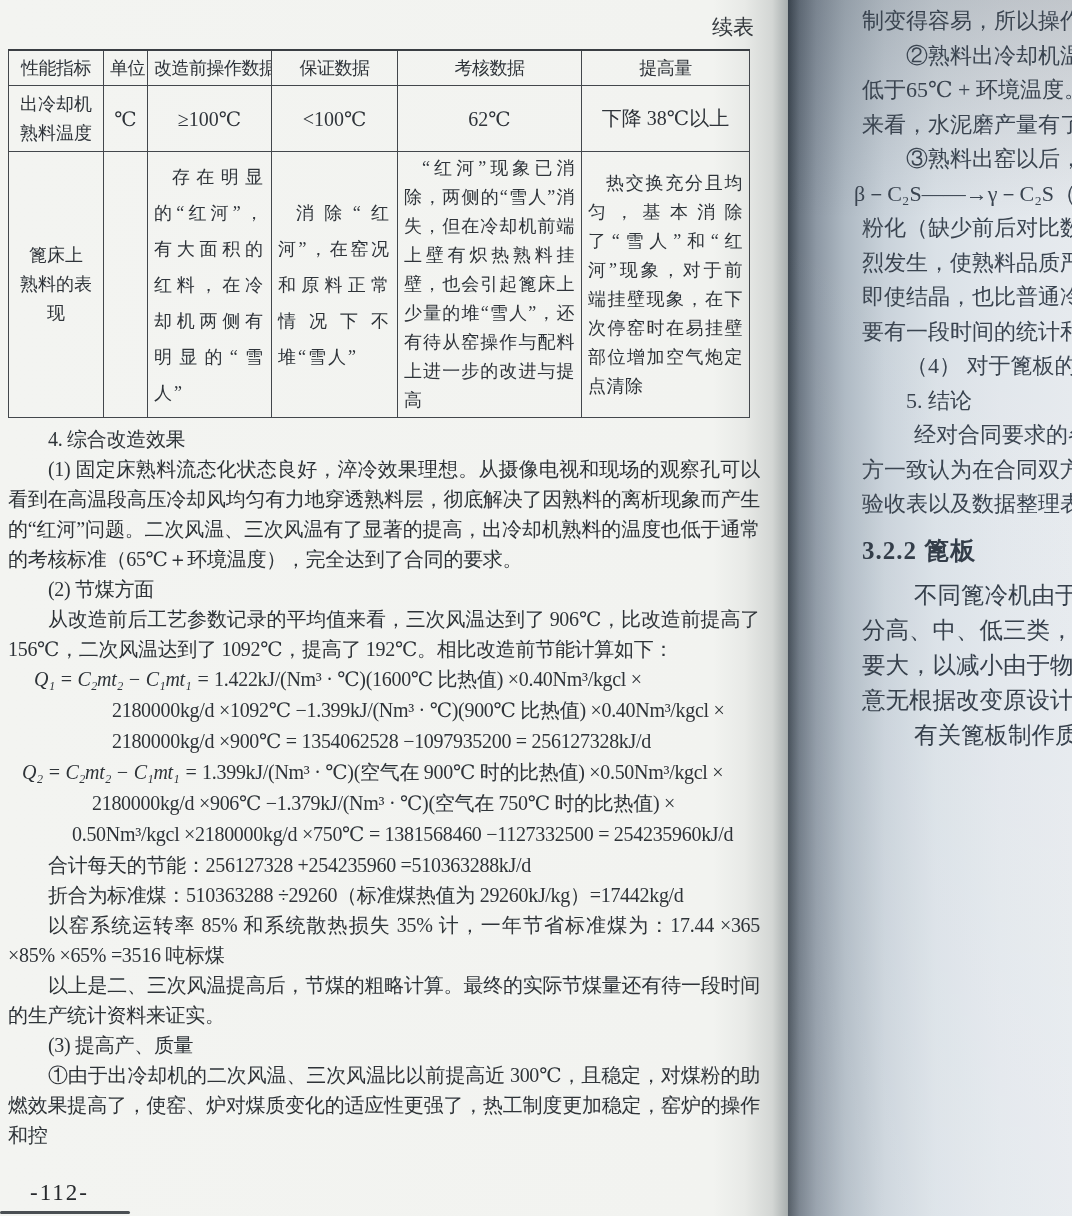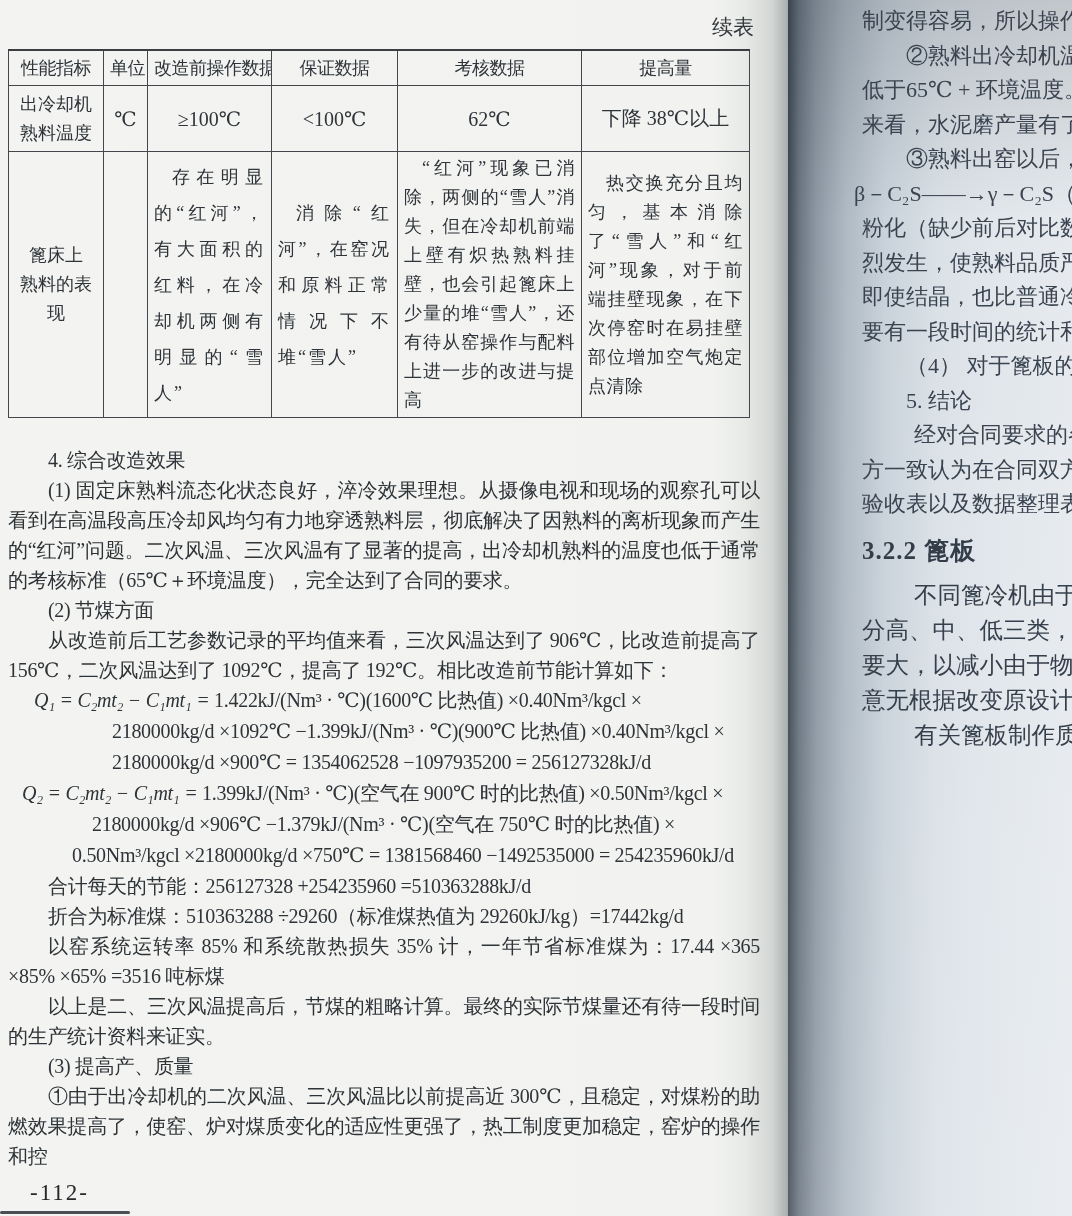--- a/index.html
+++ b/index.html
@@ -19,21 +19,21 @@
   table.perf th,table.perf td{border:1.6px solid #43474c;vertical-align:middle;padding:2px 6px;}
   table.perf{border-top:2.5px solid #3a3e43;}
   table.perf th{font-weight:normal;font-size:18px;letter-spacing:-0.5px;height:30px;text-align:center;white-space:nowrap;overflow:hidden;}
   .cell-center{text-align:center;font-size:20px;}
   .cell-name{text-align:center;font-size:18px;line-height:29px;white-space:pre-line;padding:0 1px;}
   td.row1{height:61px;}
   td.row2{height:260px;}
   .cell-block{font-size:18px;line-height:29px;text-align:justify;text-indent:1em;letter-spacing:0.5px;}
   .cell-block34{font-size:18px;line-height:36px;text-align:justify;text-indent:1em;letter-spacing:2px;}
 
-  .bodytext{font-size:20px;line-height:30px;letter-spacing:-0.3px;margin-top:27px;}
+  .bodytext{font-size:20px;line-height:30px;letter-spacing:-0.3px;margin-top:6px;}
   .para{text-align:justify;text-indent:2em;margin:0;}
   .hline{text-indent:2em;margin:0;}
   .eq{line-height:31px;margin:0;white-space:nowrap;}
   .eq-first{padding-left:26px;}
   .eq-cont{padding-left:104px;}
   .eq-cont2{padding-left:84px;}
   .mvar{font-style:italic;}
   .page-number{position:absolute;left:30px;top:1180px;font-size:23px;letter-spacing:2px;color:#26292c;}
   .bottom-edge{position:absolute;left:0;top:1211px;width:130px;height:3px;background:#4a4f53;border-radius:2px;}
 
@@ -113,21 +113,21 @@
         <p class="hline">(2) 节煤方面</p>
         <p class="para">从改造前后工艺参数记录的平均值来看，三次风温达到了 906℃，比改造前提高了156℃，二次风温达到了 1092℃，提高了 192℃。相比改造前节能计算如下：</p>
 
         <div class="eq eq-first"><span class="mvar">Q₁ = C₂mt₂ − C₁mt₁ = </span><span>1.422kJ/(Nm³ · ℃)(1600℃ 比热值) ×0.40Nm³/kgcl ×</span></div>
         <div class="eq eq-cont">2180000kg/d ×1092℃ −1.399kJ/(Nm³ · ℃)(900℃ 比热值) ×0.40Nm³/kgcl ×</div>
         <div class="eq eq-cont">2180000kg/d ×900℃ = 1354062528 −1097935200 = 256127328kJ/d</div>
 
 
         <div class="eq" style="padding-left:14px"><span class="mvar">Q₂ = C₂mt₂ − C₁mt₁ = </span><span>1.399kJ/(Nm³ · ℃)(空气在 900℃ 时的比热值) ×0.50Nm³/kgcl ×</span></div>
         <div class="eq eq-cont2">2180000kg/d ×906℃ −1.379kJ/(Nm³ · ℃)(空气在 750℃ 时的比热值) ×</div>
-        <div class="eq" style="padding-left:64px">0.50Nm³/kgcl ×2180000kg/d ×750℃ = 1381568460 −1492535000 = 254235960kJ/d</div>
+        <div class="eq" style="padding-left:64px">0.50Nm³/kgcl ×2180000kg/d ×750℃ = 1381568460 −1127332500 = 254235960kJ/d</div>
 
         <p class="hline">合计每天的节能：256127328 +254235960 =510363288kJ/d</p>
         <p class="hline">折合为标准煤：510363288 ÷29260（标准煤热值为 29260kJ/kg）=17442kg/d</p>
         <p class="para">以窑系统运转率 85% 和系统散热损失 35% 计，一年节省标准煤为：17.44 ×365 ×85% ×65% =3516 吨标煤</p>
         <p class="para">以上是二、三次风温提高后，节煤的粗略计算。最终的实际节煤量还有待一段时间的生产统计资料来证实。</p>
         <p class="hline">(3) 提高产、质量</p>
         <p class="para">①由于出冷却机的二次风温、三次风温比以前提高近 300℃，且稳定，对煤粉的助燃效果提高了，使窑、炉对煤质变化的适应性更强了，热工制度更加稳定，窑炉的操作和控</p>
       </div>
     </div>
 

